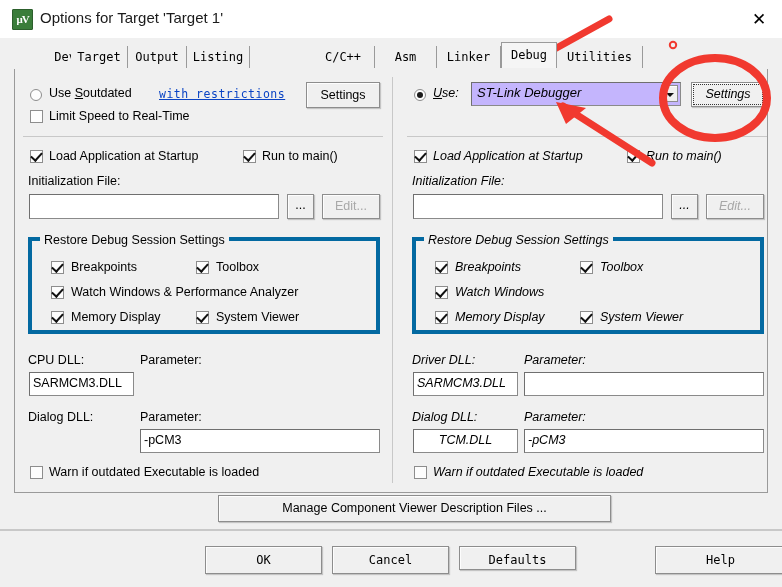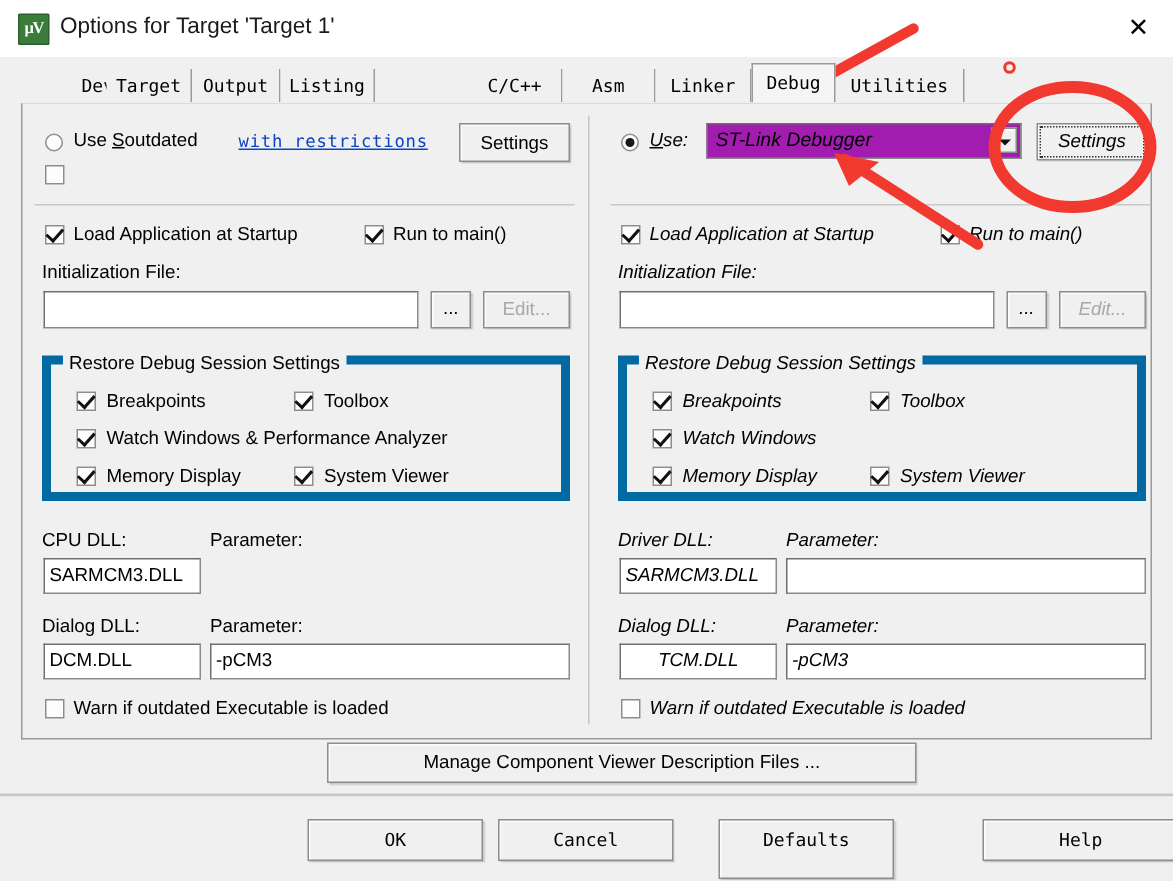--- a/index.html
+++ b/index.html
@@ -117,40 +117,40 @@
     position:absolute;box-sizing:border-box;
     background:#ffffff;border:1px solid #8a8a8a;
     border-top-color:#6f6f6f;border-left-color:#6f6f6f;
     font-size:12.5px;color:#000;
     padding:2px 3px;
     font-family:"Liberation Sans", sans-serif;
     white-space:nowrap;overflow:hidden;
     line-height:17px;
   }
   .combo{
-    position:absolute;box-sizing:border-box;background:#a21caf;
+    position:absolute;box-sizing:border-box;background:#c4b5fd;
     border:1px solid #8a8a8a;border-top-color:#6f6f6f;border-left-color:#6f6f6f;
   }
   .combo .val{
     position:absolute;left:5px;top:2px;font-size:13px;color:#000;
     font-family:"Liberation Sans", sans-serif;white-space:nowrap;
   }
   .combo .arrow{
     position:absolute;right:2px;top:2px;width:17px;height:17px;
     background:#f0f0f0;border:1px solid #8d8d8d;box-sizing:border-box;
     box-shadow:inset 1px 1px 0 #fdfdfd;
   }
   .combo .arrow::after{
     content:"";position:absolute;left:4px;top:7px;
     border-left:4px solid transparent;border-right:4px solid transparent;
     border-top:4px solid #111;
   }
   .group{
     position:absolute;box-sizing:border-box;
-    border:6px solid #0369a1;
+    border:4px solid #0369a1;
   }
   .group > .gtitle{
     position:absolute;left:8px;top:-8px;background:#f0f0f0;padding:0 4px;
     font-size:12.5px;color:#000;white-space:nowrap;
     font-family:"Liberation Sans", sans-serif;
   }
   .hr{position:absolute;height:1px;background:#c8c8c8;}
 
   
   #bottom-sep{position:absolute;left:0;top:529px;width:782px;height:2px;background:#c8c8c8;}
@@ -191,20 +191,21 @@
   <div class="panel" id="panel-left">
 
     <div class="radio" style="left:15px;top:20px;"></div>
     <div class="lbl" style="left:34px;top:17px;">Use <u>S</u><span>outdated</span></div>
 
     <a class="link" style="left:144px;top:18px;">with restrictions</a>
 
     <div class="btn" style="left:291px;top:13px;width:74px;height:26px;line-height:24px;">Settings</div>
 
     <div class="cbox" style="left:15px;top:41px;"></div>
+    <div class="lbl" style="left:34px;top:40px;">Limit Speed to Real-Time</div>
 
     <div class="hr" style="left:8px;top:67px;width:360px;"></div>
 
     <div class="cbox on" style="left:15px;top:81px;"></div>
     <div class="lbl" style="left:34px;top:80px;">Load Application at Startup</div>
 
     <div class="cbox on" style="left:228px;top:81px;"></div>
     <div class="lbl" style="left:247px;top:80px;">Run to main()</div>
 
     <div class="lbl" style="left:13px;top:105px;">Initialization File:</div>
@@ -227,21 +228,20 @@
     <div class="lbl" style="left:56px;top:241px;">Memory Display</div>
     <div class="cbox on" style="left:181px;top:242px;"></div>
     <div class="lbl" style="left:201px;top:241px;">System Viewer</div>
 
     <div class="lbl" style="left:13px;top:284px;text-align:right;">CPU DLL:</div>
     <div class="lbl" style="left:125px;top:284px;">Parameter:</div>
     <div class="tfield" style="left:14px;top:303px;width:105px;height:24px;">SARMCM3.DLL</div>
 
     <div class="lbl" style="left:13px;top:341px;">Dialog DLL:</div>
     <div class="lbl" style="left:125px;top:341px;">Parameter:</div>
-    <div class="tfield" style="left:14px;top:360px;width:105px;height:24px;">DCM.DLL</div>
     <div class="tfield" style="left:125px;top:360px;width:240px;height:24px;">-pCM3</div>
 
     <div class="cbox" style="left:15px;top:397px;"></div>
     <div class="lbl" style="left:34px;top:396px;">Warn if outdated Executable is loaded</div>
   </div>
 
   <div class="panel" id="panel-right">
 
     <div class="radio on" style="left:15px;top:20px;"></div>
     <div class="lbl" style="left:34px;top:17px;"><u>U</u><span>se:</span></div>
@@ -297,21 +297,21 @@
   </div>
 </div>
 
 <div class="btn" style="left:218px;top:495px;width:393px;height:27px;line-height:25px;">Manage Component Viewer Description Files ...</div>
 
 <div id="bottom-sep"></div>
 
 <div id="bottombar">
   <div class="btn mono" style="left:205px;top:15px;width:117px;height:28px;line-height:26px;">OK</div>
   <div class="btn mono" style="left:332px;top:15px;width:117px;height:28px;line-height:26px;">Cancel</div>
-  <div class="btn mono" style="left:459px;top:15px;width:117px;height:40px;line-height:26px;margin-left:20px;">Defaults</div>
+  <div class="btn mono" style="left:459px;top:15px;width:117px;height:24px;line-height:26px;">Defaults</div>
   <div class="btn mono" style="left:655px;top:15px;width:131px;height:28px;line-height:26px;">Help</div>
 </div>
 
 <svg id="annot" viewBox="0 0 782 587">
 
   <g>
     <path d="M 609 19 L 545 52 L 556 55 L 537 60 L 540 44 L 547 51 Z" fill="#f1392f"></path>
     <path d="M 609 19 L 542 56" stroke="#f1392f" stroke-width="7" stroke-linecap="round" fill="none"></path>
     <path d="M 553 43 L 531 57 L 556 64 Z" fill="#f1392f"></path>
   </g>

